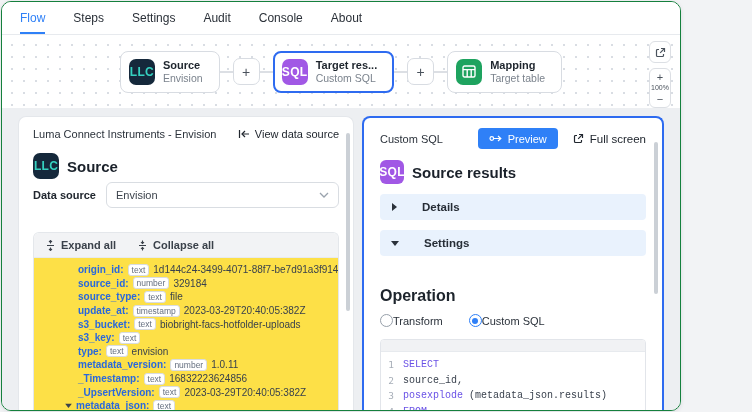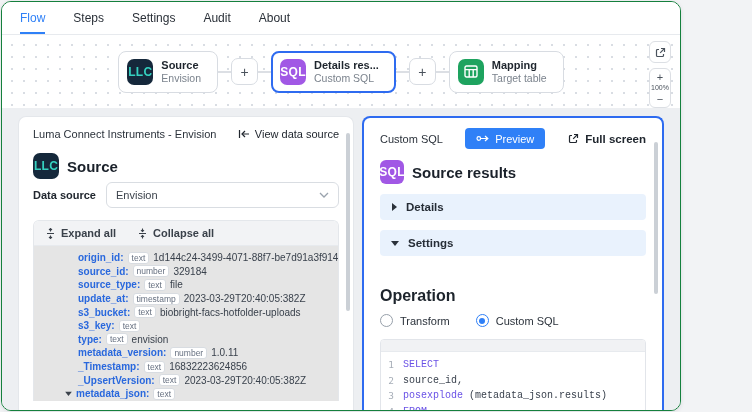--- a/index.html
+++ b/index.html
@@ -88,51 +88,51 @@
   
   .ds-row { display: flex; align-items: center; gap: 10px; margin-top: 3px; }
   .ds-label { font-size: 11px; font-weight: bold; color: #21272f; white-space: nowrap; }
   .select {
     flex: 1; height: 26px; border: 1px solid #d9dde2; border-radius: 6px;
     display: flex; align-items: center; justify-content: space-between;
     padding: 0 9px; font-size: 11px; color: #3c434c; cursor: pointer; background: #fff;
   }
   .chev { color: #9aa3ad; font-size: 9px; }
   
-  .tree { margin-top: 12px; border: 1px solid #e4e7eb; border-bottom: none; border-radius: 6px 6px 0 0; overflow: hidden; }
+  .tree { margin-top: 24px; border: 1px solid #e4e7eb; border-bottom: none; border-radius: 6px 6px 0 0; overflow: hidden; }
   .tree-head {
     background: #f2f3f5; border-bottom: 1px solid #e7eaee; padding: 6px 12px;
     display: flex; align-items: center; gap: 22px;
   }
   .tree-btn { display: flex; align-items: center; gap: 6px; font-size: 11px; font-weight: bold; color: #3a414a; cursor: pointer; }
-  .tree-body { padding-top: 5px; background: #e5e5e5; }
+  .tree-body { padding-top: 5px; background: #fde047; }
   .trow { display: flex; align-items: center; gap: 4px; height: 13.6px; padding-left: 44px; font-size: 10px; white-space: nowrap; }
   .trow.parent { padding-left: 31px; }
   .tkey { color: #2968dd; font-weight: bold; }
   .chip {
     border: 1px solid #d8dce1; border-radius: 3px; background: #fff;
     color: #667080; font-size: 8.5px; line-height: 10px; padding: 0 3px;
   }
   .tval { color: #39414c; }
   .caret { font-size: 7px; color: #3b424b; }
   
   .btn-preview {
     display: flex; align-items: center; gap: 6px; background: #2f80f7; color: #fff;
     font-size: 11px; border-radius: 4px; padding: 4.5px 11px; cursor: pointer;
   }
   .right-actions { display: flex; align-items: center; gap: 15px; }
-  .fs-btn { display: flex; align-items: center; gap: 6px; font-size: 11.5px; font-weight: bold; color: #21272f; cursor: pointer; margin-left: 8px; }
+  .fs-btn { display: flex; align-items: center; gap: 6px; font-size: 11.5px; font-weight: normal; color: #21272f; cursor: pointer; }
   .accordion {
     background: #e9f2fd; border-radius: 4px; padding: 7px 11px; margin-top: 10px;
-    display: flex; align-items: center; gap: 9px; cursor: pointer;
+    display: flex; align-items: center; gap: 25px; cursor: pointer;
   }
   .acc-label { font-size: 11.5px; font-weight: bold; color: #262d36; }
   .op-label { font-size: 16px; font-weight: bold; color: #1d242c; margin-top: 31px; }
   .radio-row { display: flex; align-items: center; gap: 26px; margin-top: 9px; }
-  .radio-opt { display: flex; align-items: center; gap: 7px; cursor: pointer; }
+  .radio-opt { display: flex; align-items: center; cursor: pointer; }
   .radio-circ {
     width: 13px; height: 13px; border-radius: 50%; border: 1.5px solid #97a0aa; background: #fff;
     display: flex; align-items: center; justify-content: center;
   }
   .radio-circ.sel { border-color: #2f80f7; }
   .radio-dot { width: 6px; height: 6px; border-radius: 50%; background: #2f80f7; }
   .radio-label { font-size: 11px; color: #2b323b; }
   
   .editor { margin-top: 12px; border: 1px solid #e2e5ea; border-radius: 4px; overflow: hidden; background: #fff; }
   .editor-top { height: 12px; background: #f1f2f4; border-bottom: 1px solid #e7eaee; }
@@ -146,39 +146,40 @@
 </head>
 <body>
 
 <div class="card">
 
   <div class="topnav">
       <div class="tab active">Flow</div>
       <div class="tab">Steps</div>
       <div class="tab">Settings</div>
       <div class="tab">Audit</div>
+      <div class="tab">Console</div>
       <div class="tab">About</div>
     </div>
 
   <div class="canvas">
     <div class="flow-row">
         <div class="node">
           <div class="node-icon" style="background: rgb(21, 40, 59); color: rgb(53, 209, 192);">LLC</div>
           <div>
             <div class="node-title">Source</div>
             <div class="node-sub">Envision</div>
           </div>
         </div>
         <div class="conn"></div>
         <div class="plusbtn">+</div>
         <div class="conn"></div>
         <div class="node selected">
           <div class="node-icon" style="background: rgb(161, 88, 229); color: rgb(255, 255, 255);">SQL</div>
           <div>
-            <div class="node-title">Details res...</div>
+            <div class="node-title">Target res...</div>
             <div class="node-sub">Custom SQL</div>
           </div>
         </div>
         <div class="conn"></div>
         <div class="plusbtn">+</div>
         <div class="conn"></div>
         <div class="node">
           <div class="node-icon" style="background: rgb(30, 163, 95); color: rgb(255, 255, 255);">
             <svg width="14" height="13" viewBox="0 0 14 13" fill="none" stroke="#ffffff" stroke-width="1.4">
               <rect x="1" y="1" width="12" height="11" rx="1.5"></rect>

